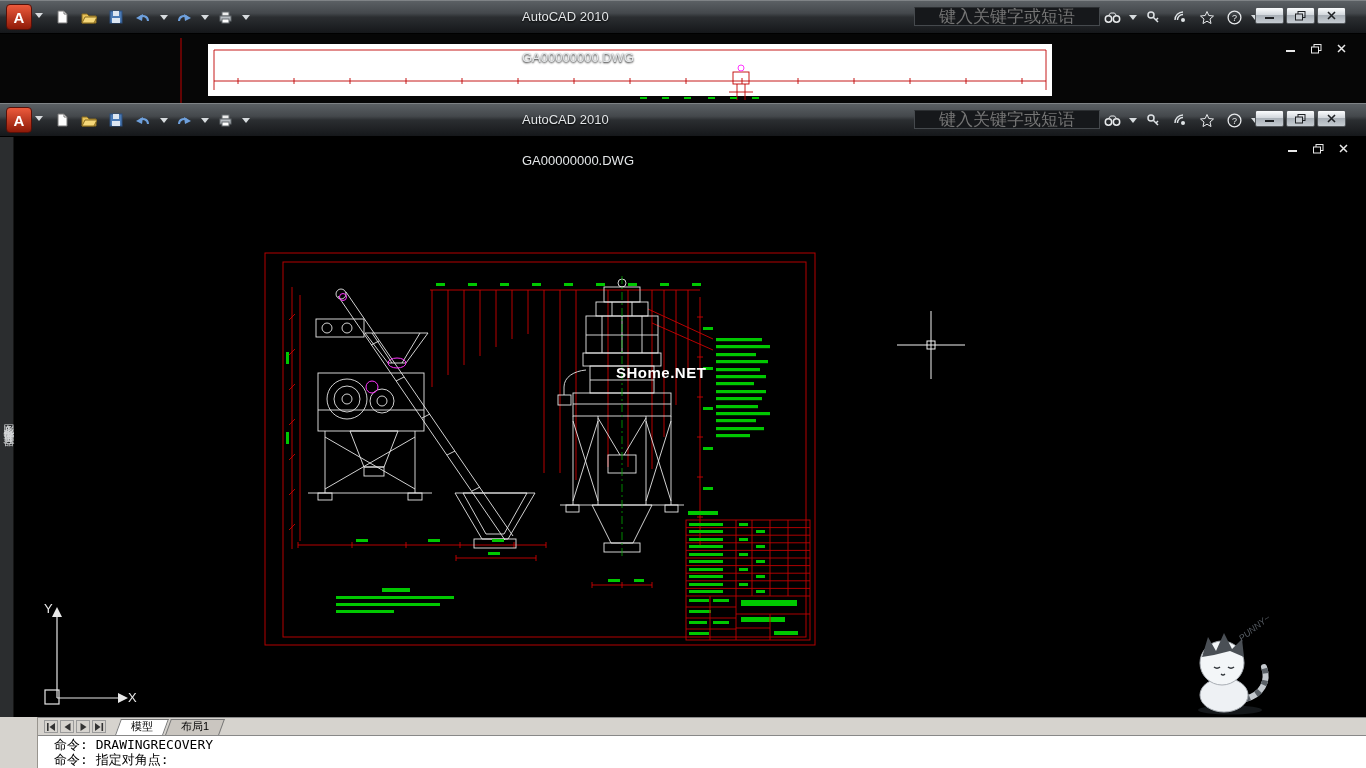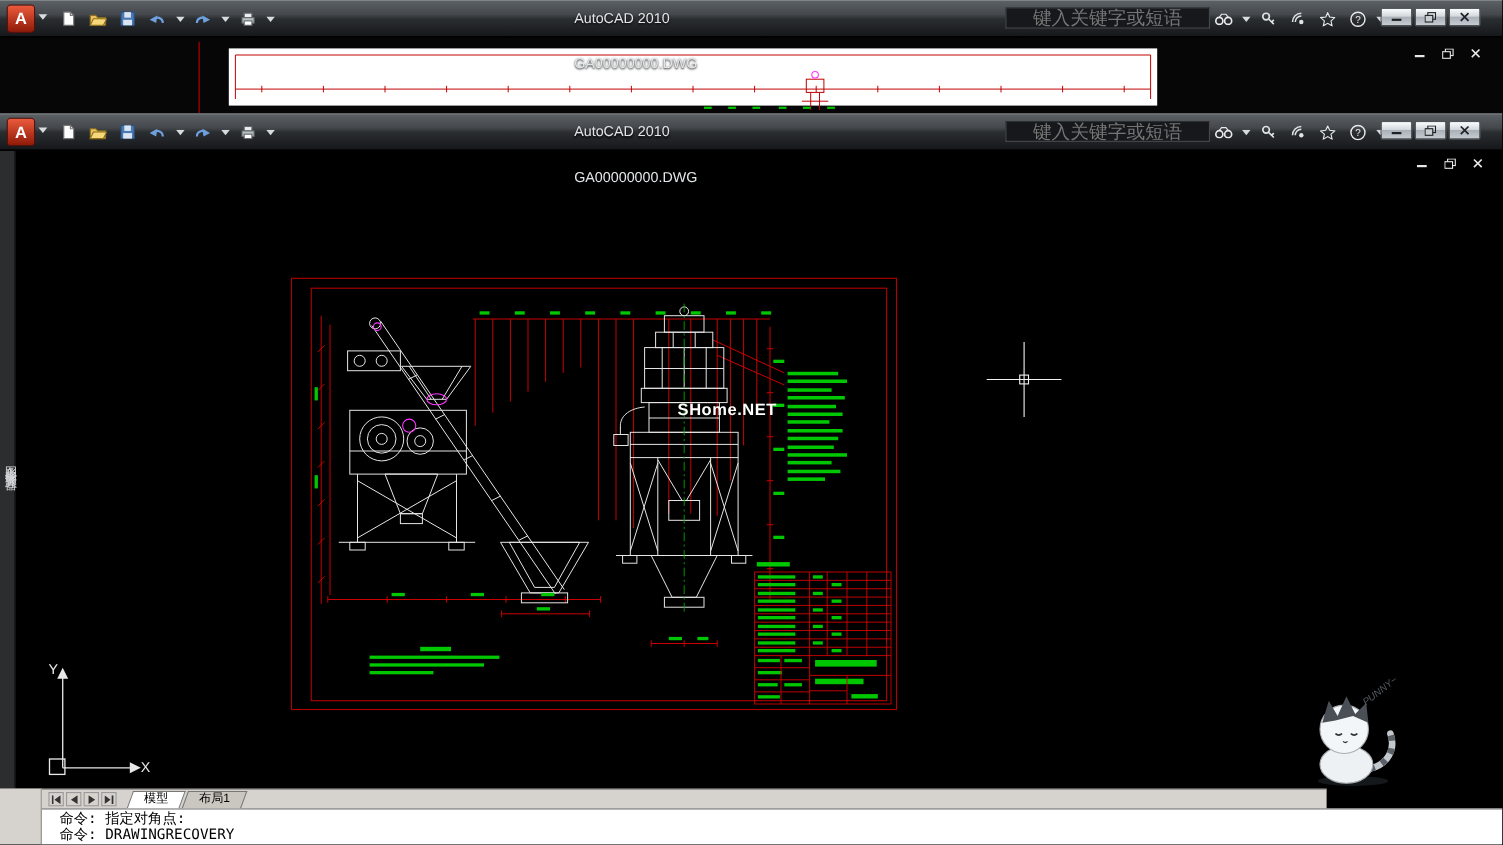--- a/index.html
+++ b/index.html
@@ -42,21 +42,21 @@
     font-size:11px; color:#d5d7d9; letter-spacing:2px; white-space:nowrap; }
 
   .watermark { position:absolute; left:616px; top:227px; color:#fff; font-size:15px;
     font-weight:bold; letter-spacing:.5px; z-index:3; }
   .ucs-label { position:absolute; color:#e8e8e8; font-size:13px; z-index:3; }
   .mascot { position:absolute; left:1190px; top:488px; width:82px; height:90px; z-index:3; }
   .mascot-text { position:absolute; left:1236px; top:486px; transform:rotate(-38deg);
     font-size:9px; font-style:italic; color:#565c63; z-index:4; }
 
   
-  #tabbar { position:absolute; top:717px; left:0; width:1206px; height:18px; background:#d6d3ce;
+  #tabbar { position:absolute; top:717px; left:0; width:1366px; height:18px; background:#d6d3ce;
     border-top:1px solid #8c8c8c; display:flex; align-items:center; padding-left:44px; gap:2px;
     font-size:11px; z-index:5; }
   .tabnav { display:flex; gap:2px; margin-right:10px; }
   .tabnav .nbtn { width:14px; height:13px; background:#d6d3ce; border:1px solid #9a9a9a;
     display:flex; align-items:center; justify-content:center; padding:0; }
   .tab { position:relative; height:16px; line-height:15px; padding:0 13px; color:#000; }
   .tab::before { content:""; position:absolute; inset:0; transform:skewX(-20deg);
     border:1px solid #777; border-bottom:none; background:#cac6c0; }
   .tab.active::before { background:#fff; }
   .tab span { position:relative; }
@@ -625,17 +625,17 @@
             <rect x="6.5" y="0" width="1.6" height="8" fill="#333"></rect>
           </svg>
         </div>
     </div>
     <div class="tab active"><span>模型</span></div>
     <div class="tab"><span>布局1</span></div>
   </div>
 
   <div id="cmd-gutter"></div>
   <div id="cmdline">
+    <div class="cmd-row">命令: DRAWINGRECOVERY</div>
     <div class="cmd-row">命令: 指定对角点:</div>
-    <div class="cmd-row">命令: DRAWINGRECOVERY</div>
   </div>
 
 </div>
 
 </body></html>

